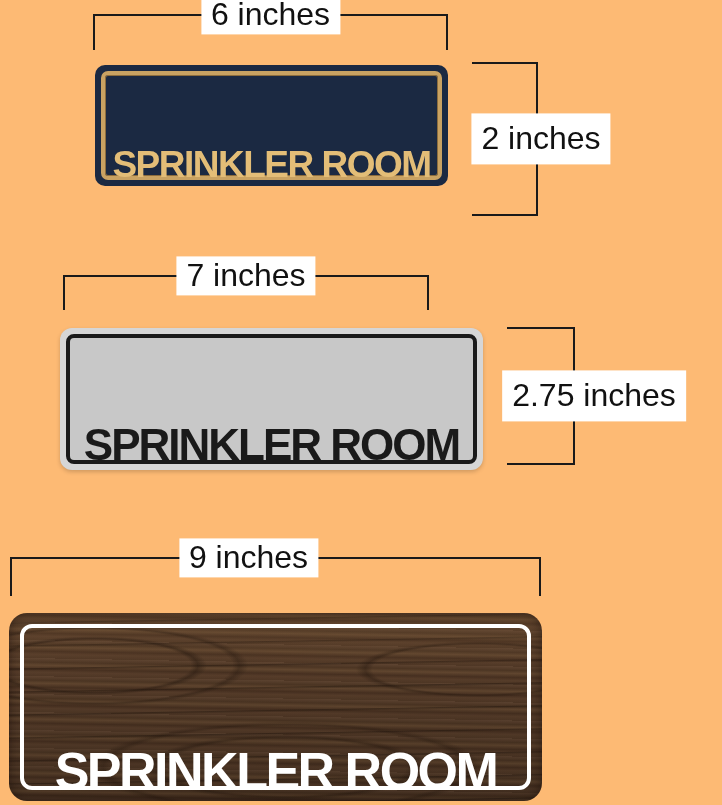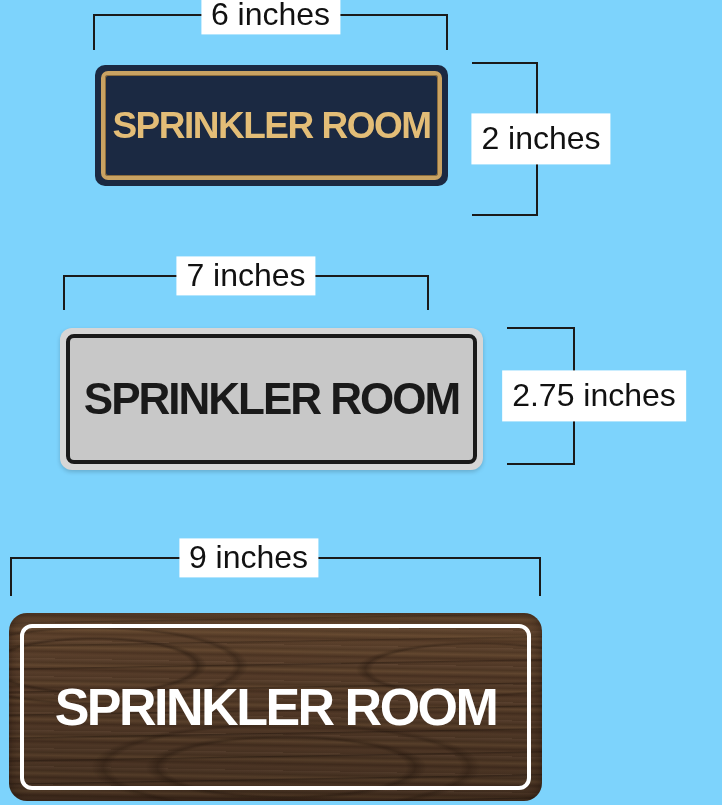--- a/index.html
+++ b/index.html
@@ -1,19 +1,19 @@
 <!DOCTYPE html>
 <html><head>
 <meta charset="utf-8">
 <style>
   html,body{margin:0;padding:0;background:#ffffff;}
   #canvas{
     position:relative;
     width:722px;height:805px;
-    background:#7dd3fc;
+    background:#fdba74;
     overflow:hidden;
     font-family:"Liberation Sans", sans-serif;
   }
 
   
   .dim-h{position:absolute;}
   .dim-h .line{position:absolute;left:0;right:0;top:0;height:2px;background:#1a1a1a;}
   .dim-h .tick{position:absolute;top:0;width:2px;height:100%;background:#1a1a1a;}
   .dim-h .tick.tl{left:0;}
   .dim-h .tick.tr{right:0;}
@@ -44,21 +44,21 @@
   #dv2 .dlabel{margin-left:19px;}
 
   #dh3{left:10px;top:557px;width:531px;height:39px;}
   #dh3 .dlabel{left:calc(50% - 27px);}
   #dv3{left:568px;top:615px;width:68px;height:180px;}
   #dv3 .dlabel{margin-left:13px;}
 
   
   .sign{
     position:absolute;
-    display:flex;align-items:center;justify-content:center;
+    display:flex;align-items:flex-end;justify-content:center;
   }
   .sign .inner{position:absolute;pointer-events:none;}
   .sign .stext{
     position:relative;z-index:1;
     font-weight:bold;
     white-space:nowrap;
   }
 
   
   #sign1{

